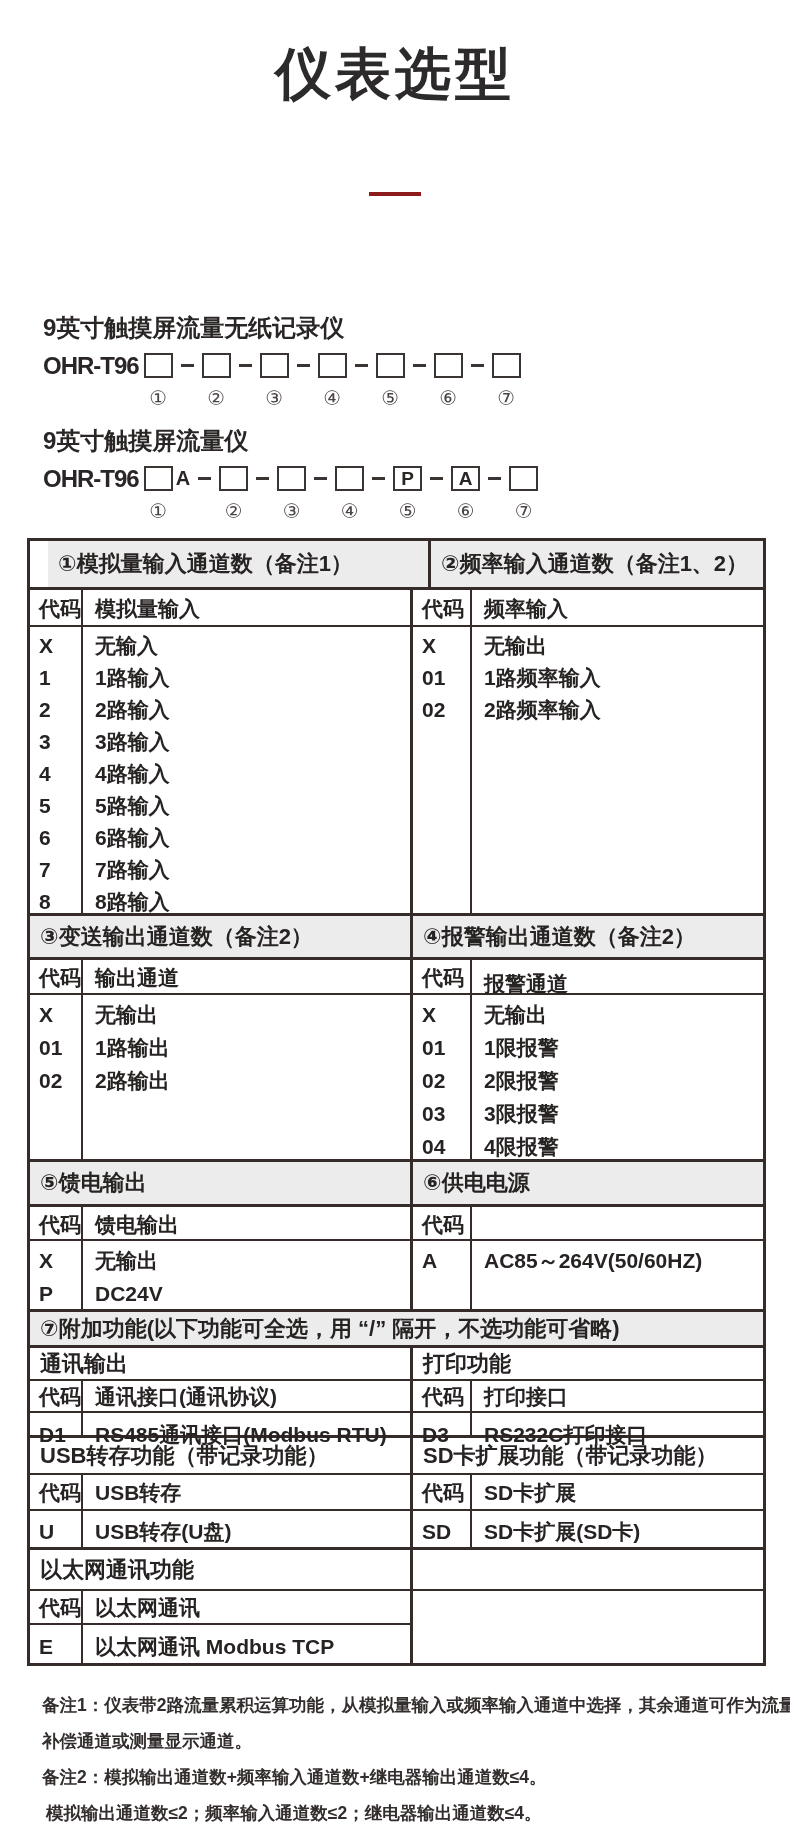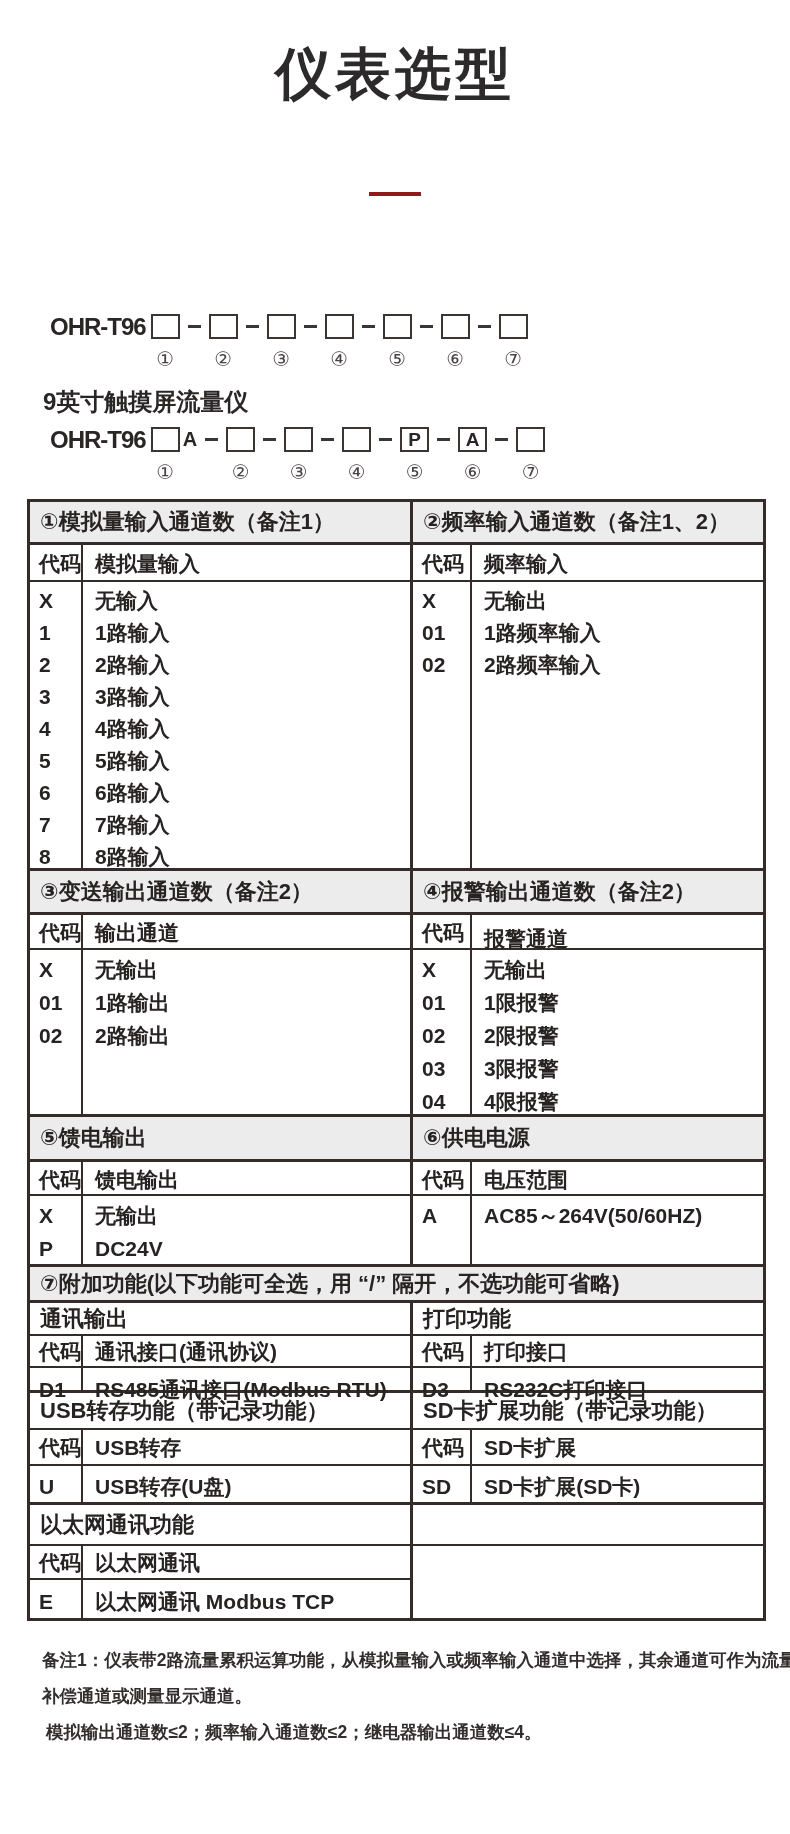--- a/index.html
+++ b/index.html
@@ -20,21 +20,21 @@
     font-size:56px;line-height:112px;font-weight:900;
     letter-spacing:4px;color:#2c2a2a;
   }
   .title-underline{
     width:52px;height:4px;margin:62px auto 0 auto;background:#8e1b1b;
   }
   
   .models{margin:116px 0 0 43px;}
   .model-block{margin-bottom:15px;}
   .model-heading{font-size:24px;font-weight:600;color:#2b2626;margin-bottom:7px;}
-  .model-line{display:flex;align-items:flex-start;margin-left:7px;}
+  .model-line{display:flex;align-items:flex-start;}
   .model-prefix{
     font-size:24px;font-weight:700;letter-spacing:-1px;
     line-height:29px;margin-right:5px;color:#2b2626;white-space:nowrap;
   }
   .model-slots{display:flex;}
   .code-slot{display:flex;flex-direction:column;}
   .slot-top{display:flex;align-items:center;height:29px;}
   .model-box{
     width:29px;height:25px;border:2px solid #3a3433;background:#fff;
     display:flex;align-items:center;justify-content:center;
@@ -79,20 +79,21 @@
   .note-line.indent{padding-left:4px;}
 </style>
 </head>
 <body>
 
 <div class="page-title">仪表选型</div>
 <div class="title-underline"></div>
 
 <div class="models">
     <div class="model-block">
+      <div class="model-heading">9英寸触摸屏流量无纸记录仪</div>
       <div class="model-line">
         <div class="model-prefix" style="display: inline-block;">OHR-T96</div>
         <div class="model-slots">
           <div class="code-slot">
             <div class="slot-top">
               <div class="model-box"></div>
               <div class="dash"></div>
             </div>
             <div class="slot-num">①</div>
           </div>
@@ -193,21 +194,21 @@
               <div class="model-box"></div>
             </div>
             <div class="slot-num">⑦</div>
           </div>
         </div>
       </div>
     </div>
   </div>
 
 <div class="tbl">
-    <div class="trow" style="height: 40px;">
+    <div class="trow" style="height: 46px; padding-left: 18px;">
       <div class="thalf left band">①模拟量输入通道数（备注1）</div>
       <div class="thalf right band">②频率输入通道数（备注1、2）</div>
     </div>
     <div class="trow" style="height: 38px; border-top: 3px solid var(--bd);">
       <div class="thalf left">
         <div class="codecol">
           <div class="bline" style="line-height: 38px;">代码</div>
         </div>
         <div class="labelcol">
           <div class="bline" style="line-height: 38px;">模拟量输入</div>
@@ -322,23 +323,20 @@
           <div class="bline" style="line-height: 35px;">代码</div>
         </div>
         <div class="labelcol">
           <div class="bline" style="line-height: 35px;">馈电输出</div>
         </div>
       </div>
       <div class="thalf right">
         <div class="codecol">
           <div class="bline" style="line-height: 35px;">代码</div>
         </div>
-        <div class="labelcol">
-          <div class="bline" style="line-height: 35px;">电压范围</div>
-        </div>
       </div>
     </div>
     <div class="trow" style="height: 70px; border-top: 2px solid var(--bd); --lh: 33px;">
       <div class="thalf left">
         <div class="codecol bodycell">
           <div class="bline">X</div>
           <div class="bline">P</div>
         </div>
         <div class="labelcol bodycell">
           <div class="bline">无输出</div>
@@ -459,14 +457,15 @@
           <div class="bline">以太网通讯 Modbus TCP</div>
         </div>
       </div>
       <div class="thalf right"></div>
     </div>
   </div>
 
 <div class="notes">
   <div class="note-line">备注1：仪表带2路流量累积运算功能，从模拟量输入或频率输入通道中选择，其余通道可作为流量</div>
   <div class="note-line">补偿通道或测量显示通道。</div>
+  <div class="note-line">备注2：模拟输出通道数+频率输入通道数+继电器输出通道数≤4。</div>
   <div class="note-line indent">模拟输出通道数≤2；频率输入通道数≤2；继电器输出通道数≤4。</div>
 </div>
 
 </body></html>

